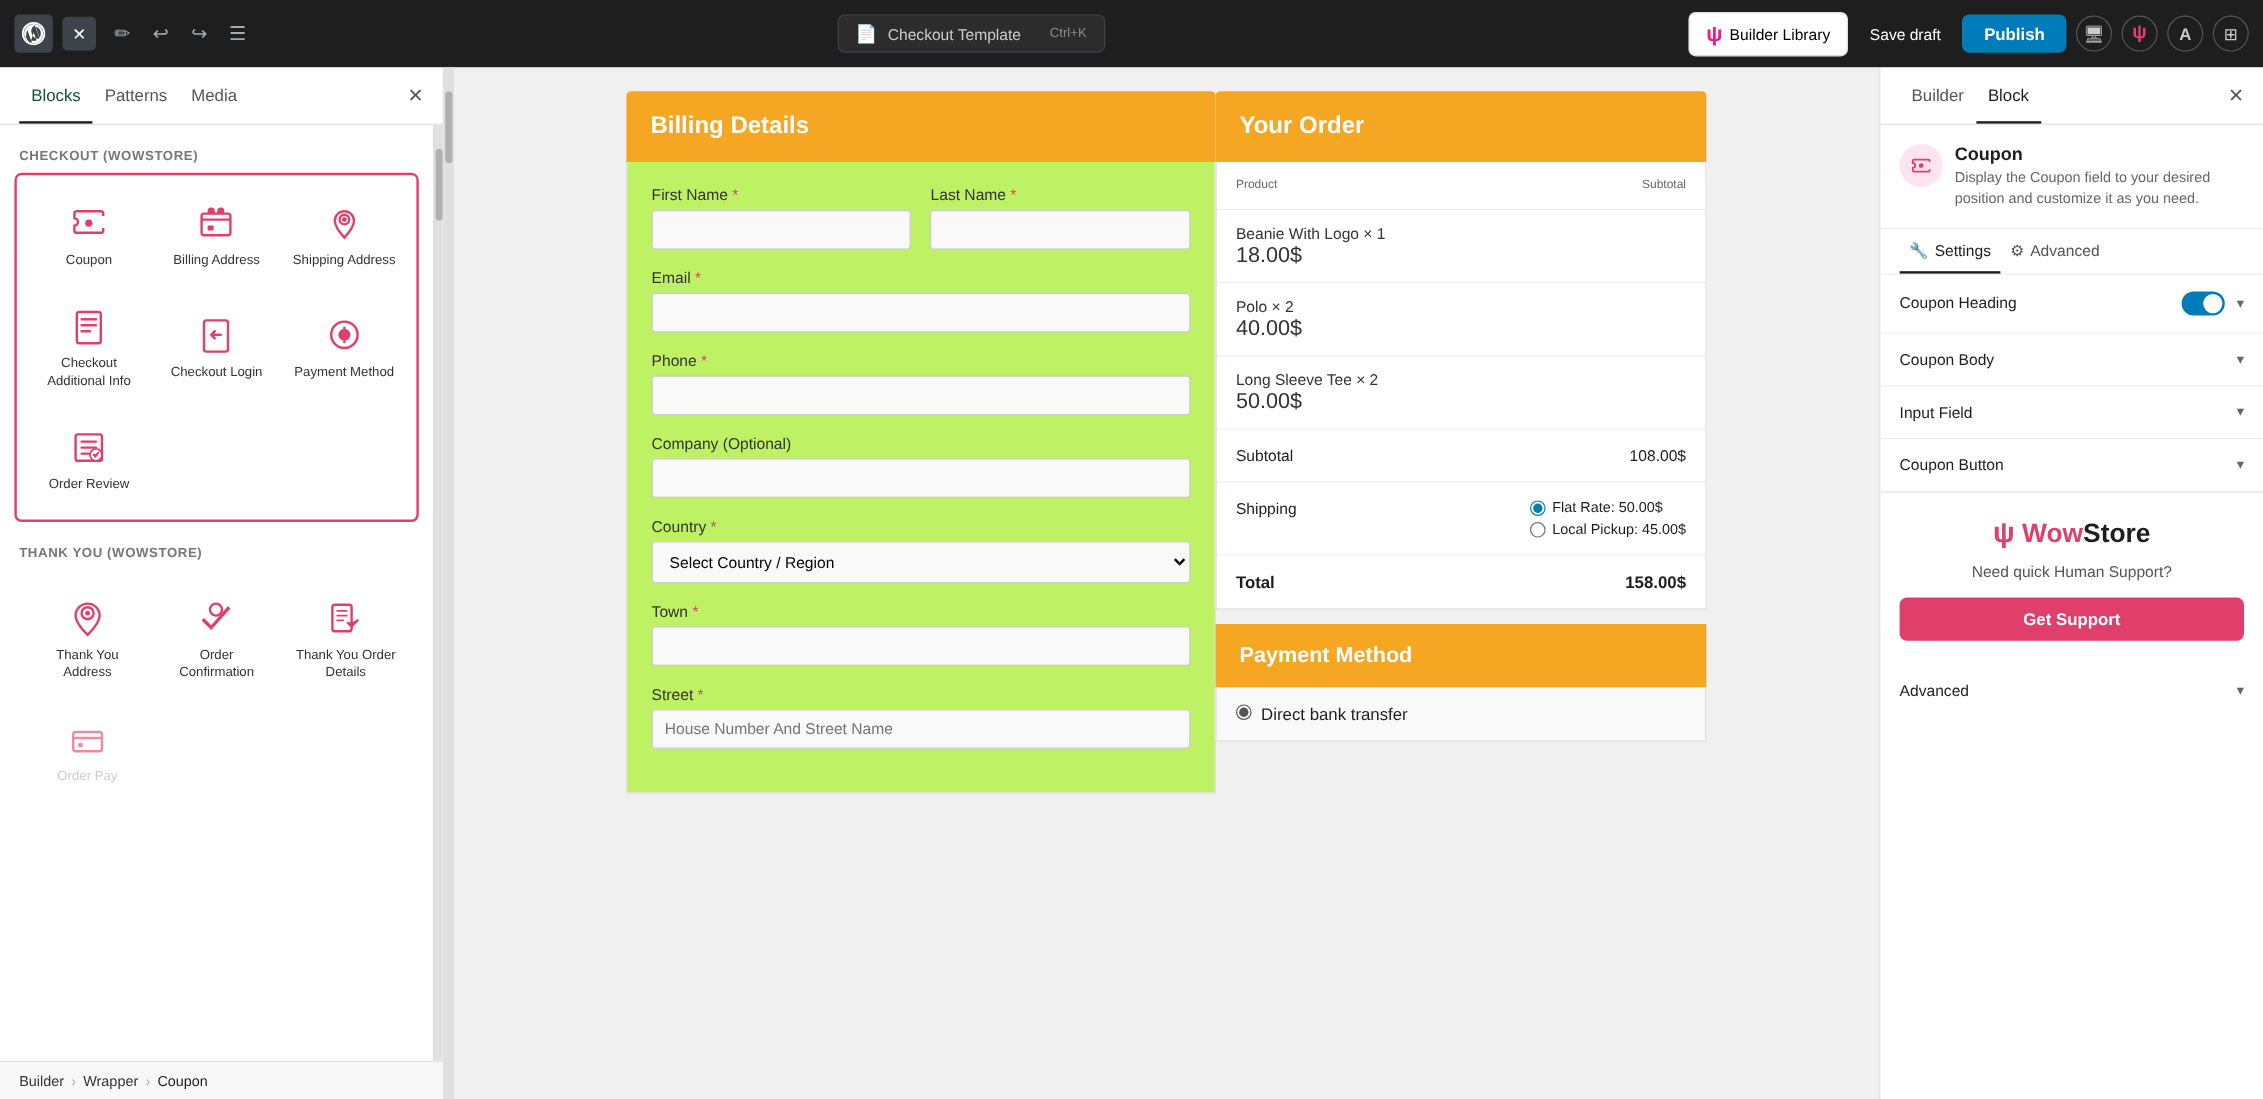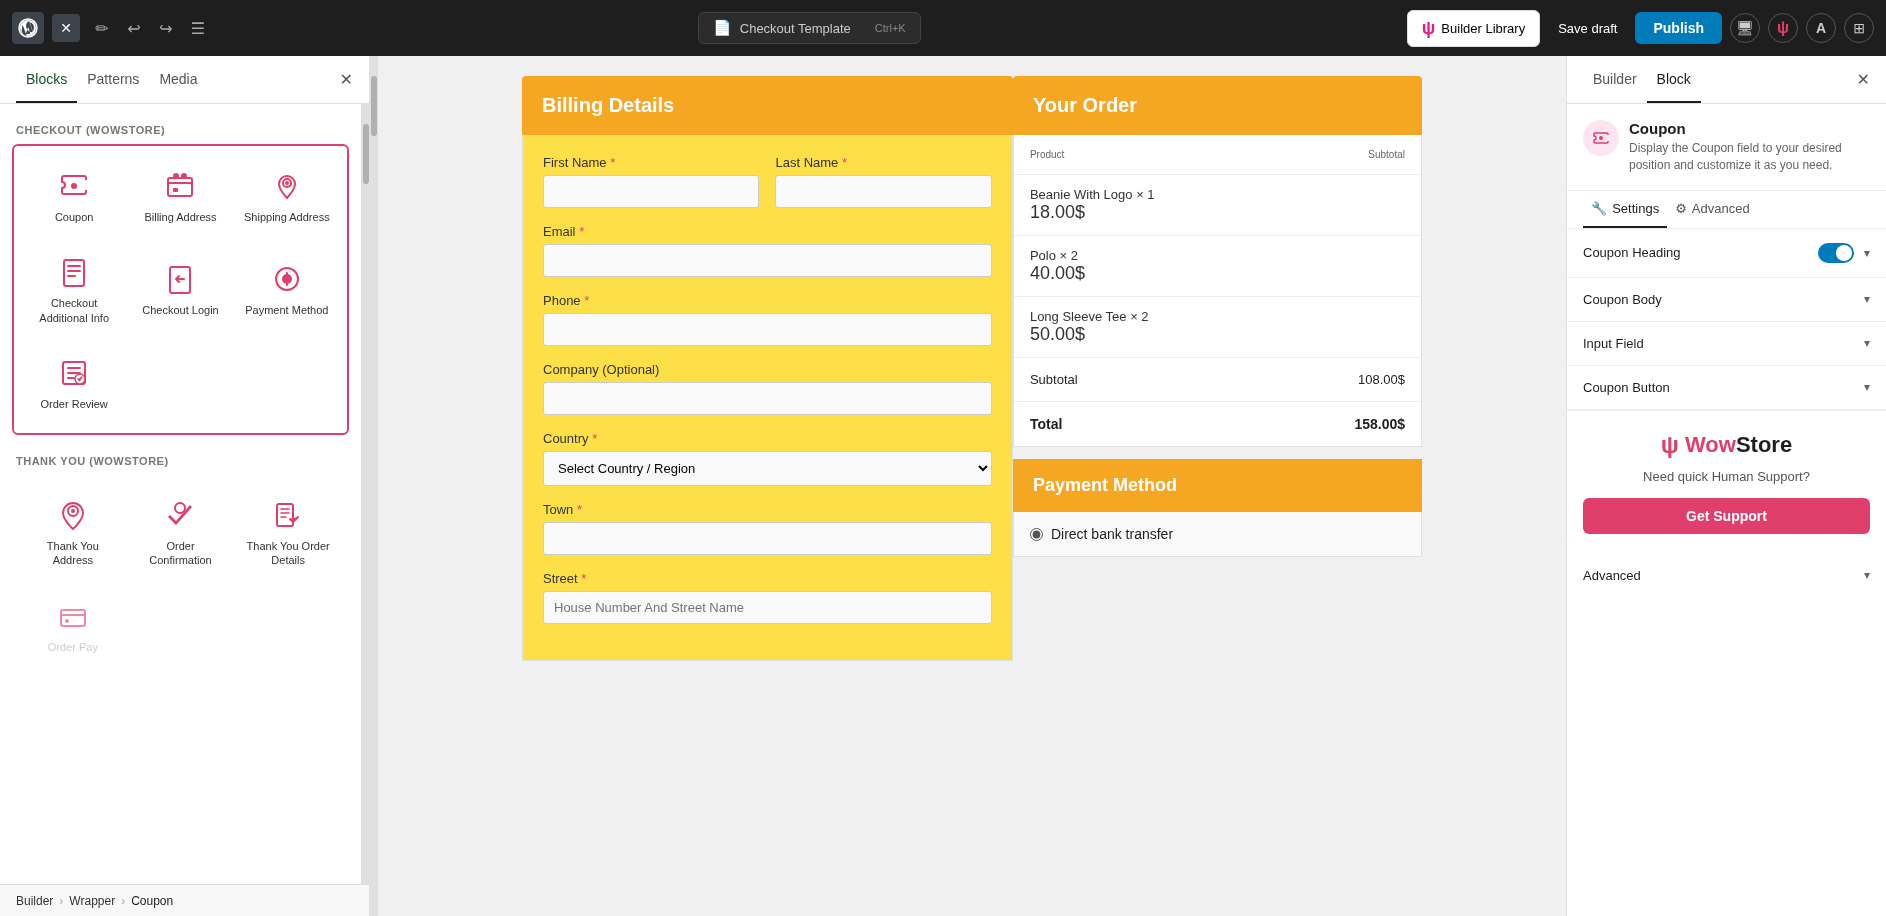--- a/index.html
+++ b/index.html
@@ -46,42 +46,42 @@
     .block-grid-2 { display: grid; grid-template-columns: repeat(3, 1fr); gap: 2px; padding: 8px; margin-bottom: 12px; }
 
     
     .canvas-area { flex: 1; background: #f0f0f1; overflow: hidden; padding: 20px 30px; }
     .checkout-layout { display: flex; max-width: 900px; margin: 0 auto; }
     .billing-col { flex: 1.2; }
     .order-col { flex: 1; }
 
     .section-header { background: #f5a623; color: white; font-size: 20px; font-weight: 700; padding: 18px 20px; border-radius: 4px 4px 0 0; margin-bottom: 0; }
 
-    .billing-section { background: #fde047; border: 1px solid #e0e0e0; border-top: none; padding: 20px; }
+    .billing-section { background: #bef264; border: 1px solid #e0e0e0; border-top: none; padding: 20px; }
     .form-row { margin-bottom: 16px; }
     .form-row-2col { display: grid; grid-template-columns: 1fr 1fr; gap: 16px; margin-bottom: 16px; }
     .form-label { font-size: 13px; color: #333; margin-bottom: 5px; display: block; }
     .form-label .req { color: #e03e6b; }
     .form-input { width: 100%; border: 1px solid #ccc; border-radius: 3px; padding: 8px 10px; font-size: 13px; background: #f9f9f9; outline: none; }
 
     
     .order-section { background: white; border: 1px solid #e0e0e0; border-top: none; }
     .order-header-row { display: flex; justify-content: space-between; padding: 14px 16px; border-bottom: 1px solid #eee; font-size: 10px; color: #666; }
     .order-item-row { display: flex; justify-content: space-between; padding: 12px 16px; border-bottom: 1px solid #eee; font-size: 13px; flex-direction: column; }
     .order-item-label { color: #333; }
     .order-item-price { font-size: 18px; color: #333; }
     .order-subtotal { display: flex; justify-content: space-between; padding: 14px 16px; border-bottom: 1px solid #eee; font-size: 13px; }
     .order-shipping { padding: 14px 16px; border-bottom: 1px solid #eee; display: flex; justify-content: space-between; font-size: 13px; }
     .shipping-options { display: flex; flex-direction: column; gap: 4px; }
     .shipping-option { display: flex; align-items: center; gap: 6px; font-size: 12px; }
     .shipping-option input[type=radio] { accent-color: #007cba; }
     .order-total { display: flex; justify-content: space-between; padding: 14px 16px; font-size: 14px; font-weight: 600; }
 
     .payment-header { background: #f5a623; color: white; font-size: 18px; font-weight: 700; padding: 16px 20px; margin-top: 12px; }
-    .payment-section { background: #f9f9f9; border: 1px solid #e0e0e0; border-top: none; padding: 14px 16px; display: flex; align-items: center; gap: 8px; font-size: 14px; }
+    .payment-section { background: #f9f9f9; border: 1px solid #e0e0e0; border-top: none; padding: 14px 16px; display: flex; align-items: flex-start; gap: 8px; font-size: 14px; }
     .payment-radio { accent-color: #555; }
 
     
     .right-panel { width: 320px; background: white; border-left: 1px solid #e0e0e0; flex-shrink: 0; display: flex; flex-direction: column; }
     .right-panel-tabs { display: flex; padding: 0 16px; border-bottom: 1px solid #e0e0e0; height: 48px; align-items: center; }
     .right-tab { font-size: 14px; font-weight: 500; padding: 14px 10px; cursor: pointer; border-bottom: 2px solid transparent; color: #555; }
     .right-tab.active { border-bottom: 2px solid #1e1e1e; color: #1e1e1e; }
     .right-panel-close { margin-left: auto; cursor: pointer; font-size: 16px; color: #555; }
 
     .coupon-header-section { padding: 16px; border-bottom: 1px solid #eee; display: flex; gap: 10px; align-items: flex-start; }
@@ -409,20 +409,33 @@
               <span class="order-item-price">40.00$</span>
             </div>
             <div class="order-item-row">
               <span class="order-item-label">Long Sleeve Tee × 2</span>
               <span class="order-item-price">50.00$</span>
             </div>
             <div class="order-subtotal">
               <span>Subtotal</span>
               <span>108.00$</span>
             </div>
+            <div class="order-shipping">
+              <span>Shipping</span>
+              <div class="shipping-options">
+                <label class="shipping-option">
+                  <input type="radio" name="shipping" checked="" class="payment-radio" style="">
+                  <span>Flat Rate: 50.00$</span>
+                </label>
+                <label class="shipping-option">
+                  <input type="radio" name="shipping" class="payment-radio" style="">
+                  <span>Local Pickup: 45.00$</span>
+                </label>
+              </div>
+            </div>
             <div class="order-total">
               <span>Total</span>
               <span>158.00$</span>
             </div>
           </div>
 
           <div class="payment-header">Payment Method</div>
           <div class="payment-section">
             <input type="radio" checked="" class="payment-radio" style="">
             <span>Direct bank transfer</span>

